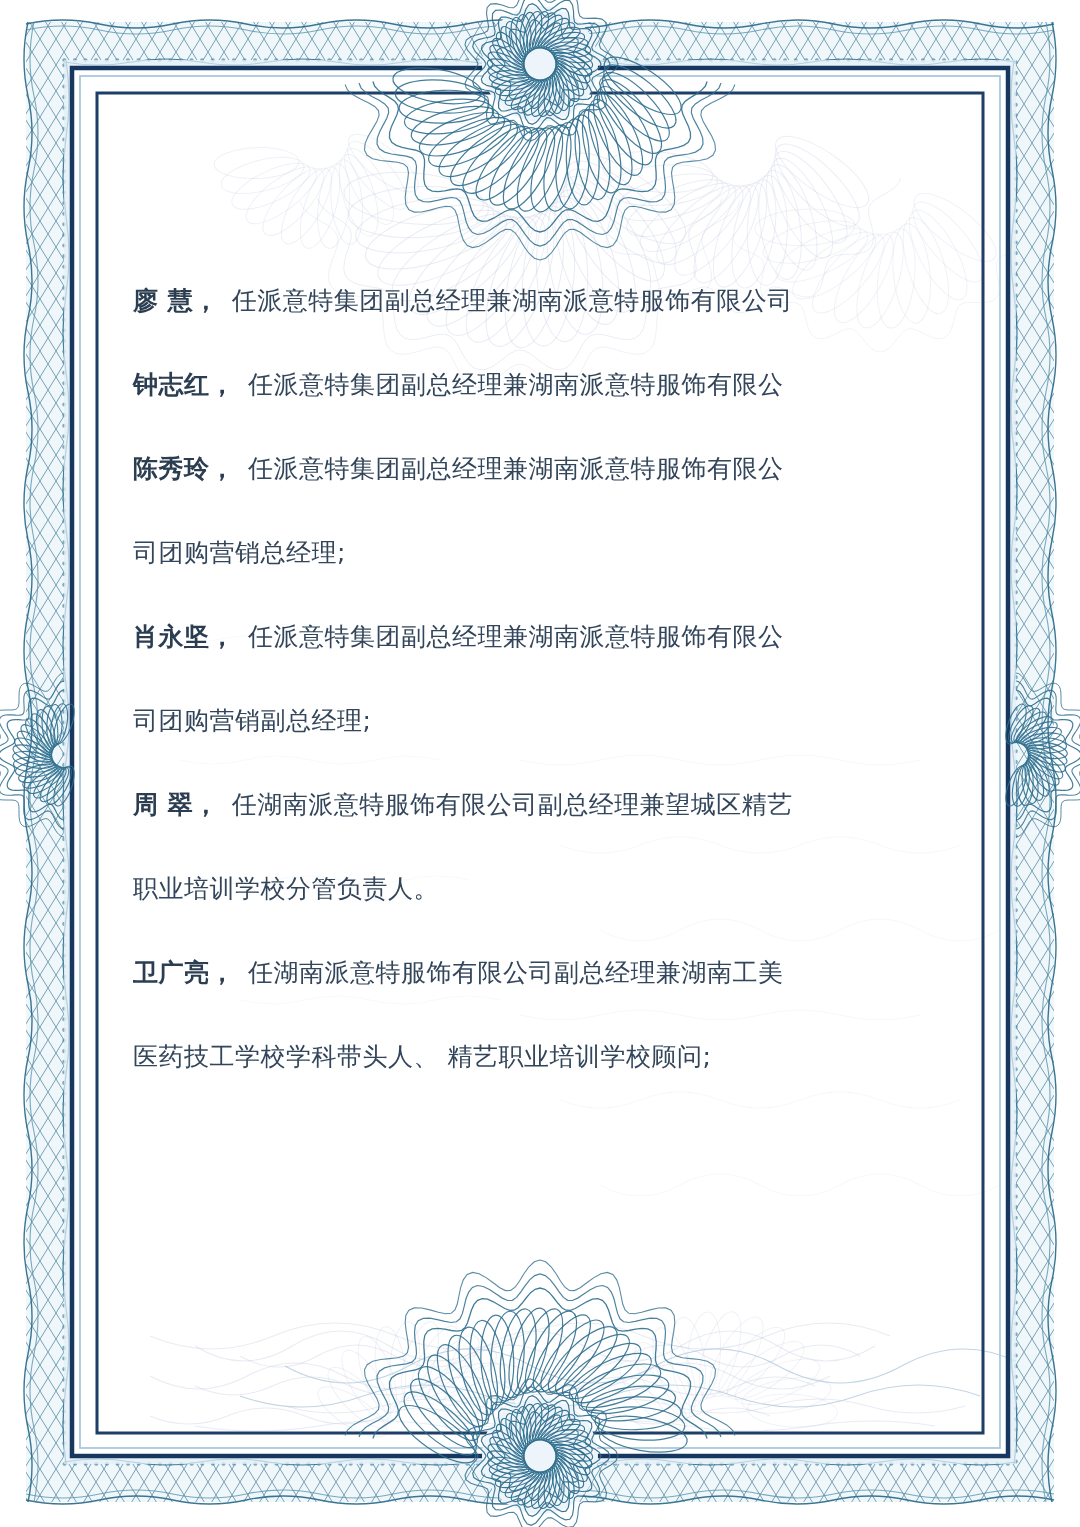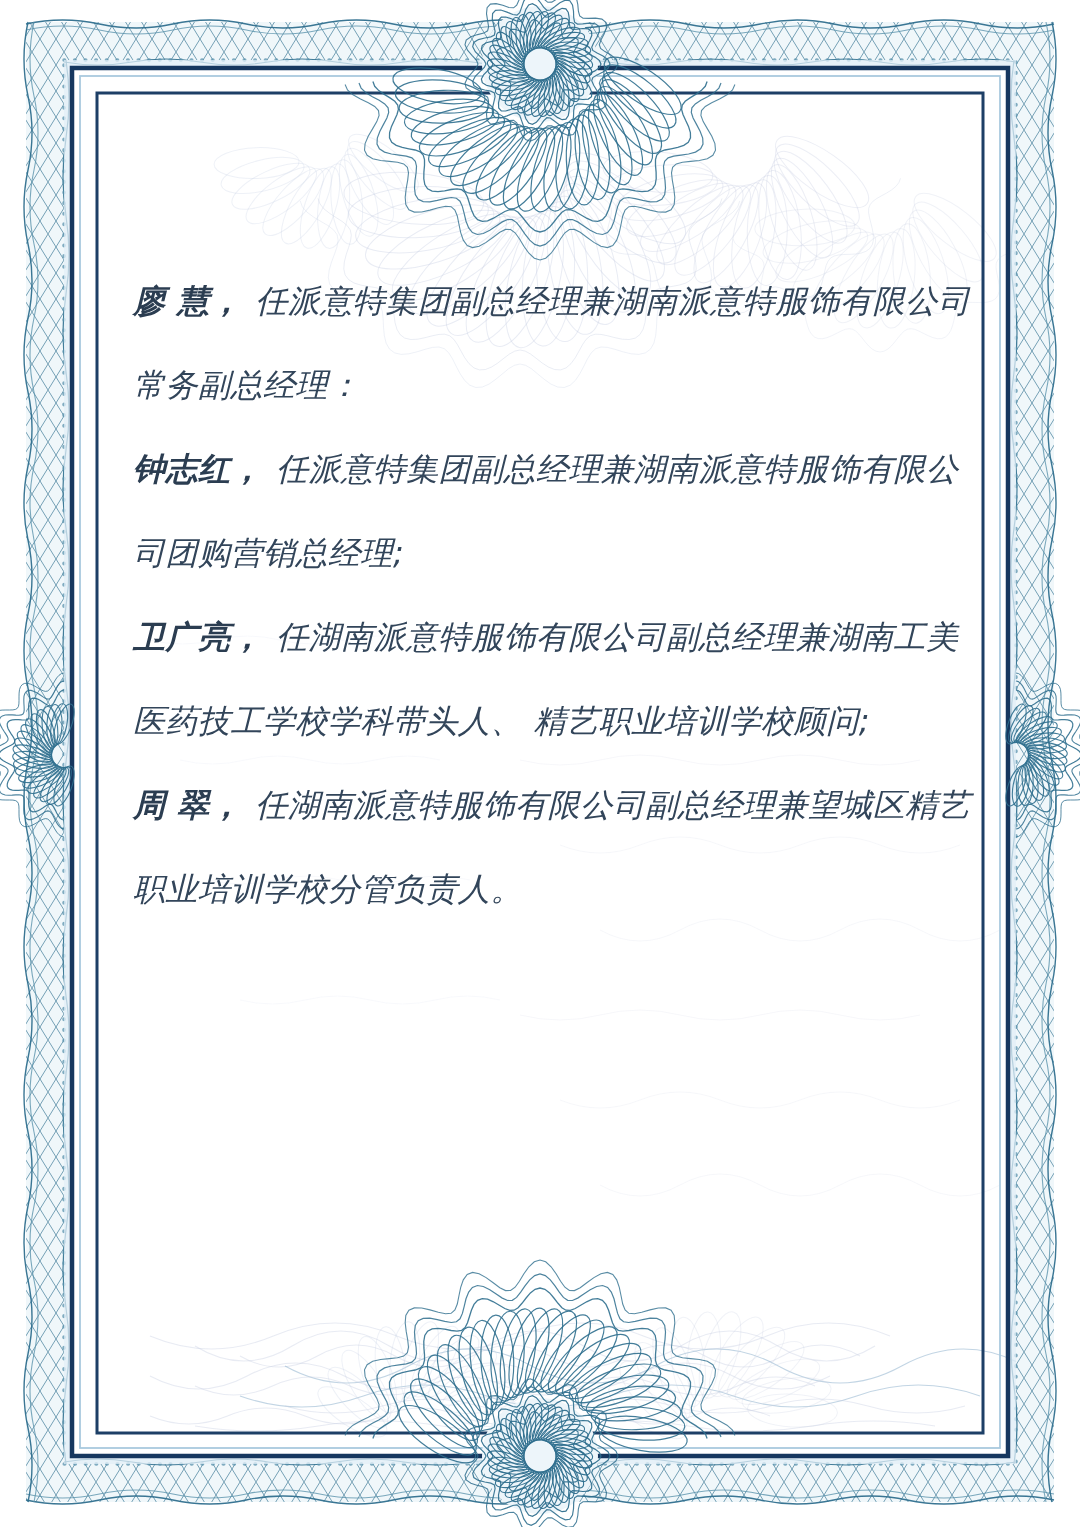--- a/index.html
+++ b/index.html
@@ -3,21 +3,21 @@
 <meta charset="utf-8">
 <style>
   html,body{margin:0;padding:0;background:#f4f5f6;}
   .page{
     position:relative;width:1080px;height:1527px;background:#ffffff;
     overflow:hidden;font-family:"DejaVu Sans","Liberation Sans",sans-serif;
   }
   svg.deco{position:absolute;left:0;top:0;width:1080px;height:1527px;}
   .content{
     position:absolute;left:133px;top:259px;width:840px;
-    color:#32455a;font-size:32px;line-height:84px;letter-spacing:.5px;z-index:2;font-style:italic;
+    color:#32455a;font-size:25px;line-height:84px;letter-spacing:.5px;z-index:2;
   }
   .entry{margin:0;padding:0;}
   .line{display:block;white-space:nowrap;}
   .name{font-weight:bold;color:#2b3d51;margin-right:13px;}
 </style>
 </head>
 <body>
 
 <div class="page">
 
@@ -382,30 +382,34 @@
         <ellipse cx="31" cy="0" rx="21" ry="7.636363636363637" fill="none" stroke="#2f6f8e" stroke-width="1.1" opacity="0.9" transform="translate(1016 755) rotate(90) rotate(20 31 0)"></ellipse>
         <path d="M1016.0,690.0L1018.0,690.5L1020.0,692.0L1021.7,694.3L1023.3,697.0L1024.7,699.9L1026.0,702.4L1027.3,704.4L1028.7,705.5L1030.3,705.8L1032.2,705.2L1034.4,704.0L1036.9,702.3L1039.6,700.6L1042.3,699.1L1044.9,698.3L1047.2,698.2L1049.1,699.1L1050.4,700.8L1051.1,703.3L1051.4,706.3L1051.3,709.5L1051.1,712.6L1051.0,715.3L1051.2,717.5L1052.1,718.9L1053.5,719.8L1055.7,720.0L1058.4,719.9L1061.5,719.7L1064.7,719.6L1067.7,719.9L1070.2,720.6L1071.9,721.9L1072.8,723.8L1072.7,726.1L1071.9,728.7L1070.4,731.4L1068.7,734.1L1067.0,736.6L1065.8,738.8L1065.2,740.7L1065.5,742.3L1066.6,743.7L1068.6,745.0L1071.1,746.3L1074.0,747.7L1076.7,749.3L1079.0,751.0L1080.5,753.0L1081.0,755.0L1080.5,757.0L1079.0,759.0L1076.7,760.7L1074.0,762.3L1071.1,763.7L1068.6,765.0L1066.6,766.3L1065.5,767.7L1065.2,769.3L1065.8,771.2L1067.0,773.4L1068.7,775.9L1070.4,778.6L1071.9,781.3L1072.7,783.9L1072.8,786.2L1071.9,788.1L1070.2,789.4L1067.7,790.1L1064.7,790.4L1061.5,790.3L1058.4,790.1L1055.7,790.0L1053.5,790.2L1052.1,791.1L1051.2,792.5L1051.0,794.7L1051.1,797.4L1051.3,800.5L1051.4,803.7L1051.1,806.7L1050.4,809.2L1049.1,810.9L1047.2,811.8L1044.9,811.7L1042.3,810.9L1039.6,809.4L1036.9,807.7L1034.4,806.0L1032.2,804.8L1030.3,804.2L1028.7,804.5L1027.3,805.6L1026.0,807.6L1024.7,810.1L1023.3,813.0L1021.7,815.7L1020.0,818.0L1018.0,819.5L1016.0,820.0" fill="none" stroke="#2f6f8e" stroke-width="1.2" opacity="0.9"></path>
         <path d="M1016.0,681.0L1018.3,681.6L1020.5,683.3L1022.5,685.9L1024.3,689.0L1025.9,692.3L1027.4,695.2L1028.9,697.4L1030.4,698.8L1032.3,699.1L1034.4,698.4L1036.9,696.9L1039.7,695.0L1042.8,693.1L1045.9,691.4L1048.9,690.4L1051.5,690.4L1053.6,691.4L1055.1,693.4L1056.0,696.2L1056.2,699.6L1056.1,703.2L1055.9,706.8L1055.8,709.9L1056.1,712.3L1057.0,714.0L1058.7,714.9L1061.1,715.2L1064.2,715.1L1067.8,714.9L1071.4,714.8L1074.8,715.0L1077.6,715.9L1079.6,717.4L1080.6,719.5L1080.6,722.1L1079.6,725.1L1077.9,728.2L1076.0,731.3L1074.1,734.1L1072.6,736.6L1071.9,738.7L1072.2,740.6L1073.6,742.1L1075.8,743.6L1078.7,745.1L1082.0,746.7L1085.1,748.5L1087.7,750.5L1089.4,752.7L1090.0,755.0L1089.4,757.3L1087.7,759.5L1085.1,761.5L1082.0,763.3L1078.7,764.9L1075.8,766.4L1073.6,767.9L1072.2,769.4L1071.9,771.3L1072.6,773.4L1074.1,775.9L1076.0,778.7L1077.9,781.8L1079.6,784.9L1080.6,787.9L1080.6,790.5L1079.6,792.6L1077.6,794.1L1074.8,795.0L1071.4,795.2L1067.8,795.1L1064.2,794.9L1061.1,794.8L1058.7,795.1L1057.0,796.0L1056.1,797.7L1055.8,800.1L1055.9,803.2L1056.1,806.8L1056.2,810.4L1056.0,813.8L1055.1,816.6L1053.6,818.6L1051.5,819.6L1048.9,819.6L1045.9,818.6L1042.8,816.9L1039.7,815.0L1036.9,813.1L1034.4,811.6L1032.3,810.9L1030.4,811.2L1028.9,812.6L1027.4,814.8L1025.9,817.7L1024.3,821.0L1022.5,824.1L1020.5,826.7L1018.3,828.4L1016.0,829.0" fill="none" stroke="#2f6f8e" stroke-width="1.1" opacity="0.85"></path>
         <path d="M1016.0,673.0L1018.6,673.6L1021.0,675.3L1023.3,677.9L1025.3,681.1L1027.2,684.4L1028.9,687.3L1030.6,689.6L1032.4,691.0L1034.5,691.4L1036.9,690.8L1039.6,689.4L1042.7,687.6L1046.0,685.7L1049.3,684.2L1052.5,683.3L1055.4,683.4L1057.7,684.5L1059.4,686.6L1060.5,689.6L1060.9,693.1L1061.0,696.9L1061.0,700.6L1061.1,703.9L1061.6,706.5L1062.7,708.3L1064.5,709.4L1067.1,709.9L1070.4,710.0L1074.1,710.0L1077.9,710.1L1081.4,710.5L1084.4,711.6L1086.5,713.3L1087.6,715.6L1087.7,718.5L1086.8,721.7L1085.3,725.0L1083.4,728.3L1081.6,731.4L1080.2,734.1L1079.6,736.5L1080.0,738.6L1081.4,740.4L1083.7,742.1L1086.6,743.8L1089.9,745.7L1093.1,747.7L1095.7,750.0L1097.4,752.4L1098.0,755.0L1097.4,757.6L1095.7,760.0L1093.1,762.3L1089.9,764.3L1086.6,766.2L1083.7,767.9L1081.4,769.6L1080.0,771.4L1079.6,773.5L1080.2,775.9L1081.6,778.6L1083.4,781.7L1085.3,785.0L1086.8,788.3L1087.7,791.5L1087.6,794.4L1086.5,796.7L1084.4,798.4L1081.4,799.5L1077.9,799.9L1074.1,800.0L1070.4,800.0L1067.1,800.1L1064.5,800.6L1062.7,801.7L1061.6,803.5L1061.1,806.1L1061.0,809.4L1061.0,813.1L1060.9,816.9L1060.5,820.4L1059.4,823.4L1057.7,825.5L1055.4,826.6L1052.5,826.7L1049.3,825.8L1046.0,824.3L1042.7,822.4L1039.6,820.6L1036.9,819.2L1034.5,818.6L1032.4,819.0L1030.6,820.4L1028.9,822.7L1027.2,825.6L1025.3,828.9L1023.3,832.1L1021.0,834.7L1018.6,836.4L1016.0,837.0" fill="none" stroke="#2f6f8e" stroke-width="1" opacity="0.8"></path>
       </g>
     </svg>
 
   <div class="content">
     <p class="entry">
       <span class="line"><strong class="name">廖 慧，</strong><span>任派意特集团副总经理兼湖南派意特服饰有限公司</span></span>
-      <span class="line">常务副总经理：</span>
     </p>
     <p class="entry">
       <span class="line"><strong class="name">钟志红，</strong><span>任派意特集团副总经理兼湖南派意特服饰有限公</span></span>
     </p>
     <p class="entry">
+      <span class="line"><strong class="name">陈秀玲，</strong><span>任派意特集团副总经理兼湖南派意特服饰有限公</span></span>
       <span class="line">司团购营销总经理;</span>
+    </p>
+    <p class="entry">
+      <span class="line"><strong class="name">肖永坚，</strong><span>任派意特集团副总经理兼湖南派意特服饰有限公</span></span>
+      <span class="line">司团购营销副总经理;</span>
+    </p>
+    <p class="entry">
+      <span class="line"><strong class="name">周 翠，</strong><span>任湖南派意特服饰有限公司副总经理兼望城区精艺</span></span>
+      <span class="line">职业培训学校分管负责人。</span>
     </p>
     <p class="entry">
       <span class="line"><strong class="name">卫广亮，</strong><span>任湖南派意特服饰有限公司副总经理兼湖南工美</span></span>
       <span class="line">医药技工学校学科带头人、 精艺职业培训学校顾问;</span>
-    </p>
-    <p class="entry">
-      <span class="line"><strong class="name">周 翠，</strong><span>任湖南派意特服饰有限公司副总经理兼望城区精艺</span></span>
-      <span class="line">职业培训学校分管负责人。</span>
     </p>
   </div>
 </div>
 
 </body></html>

